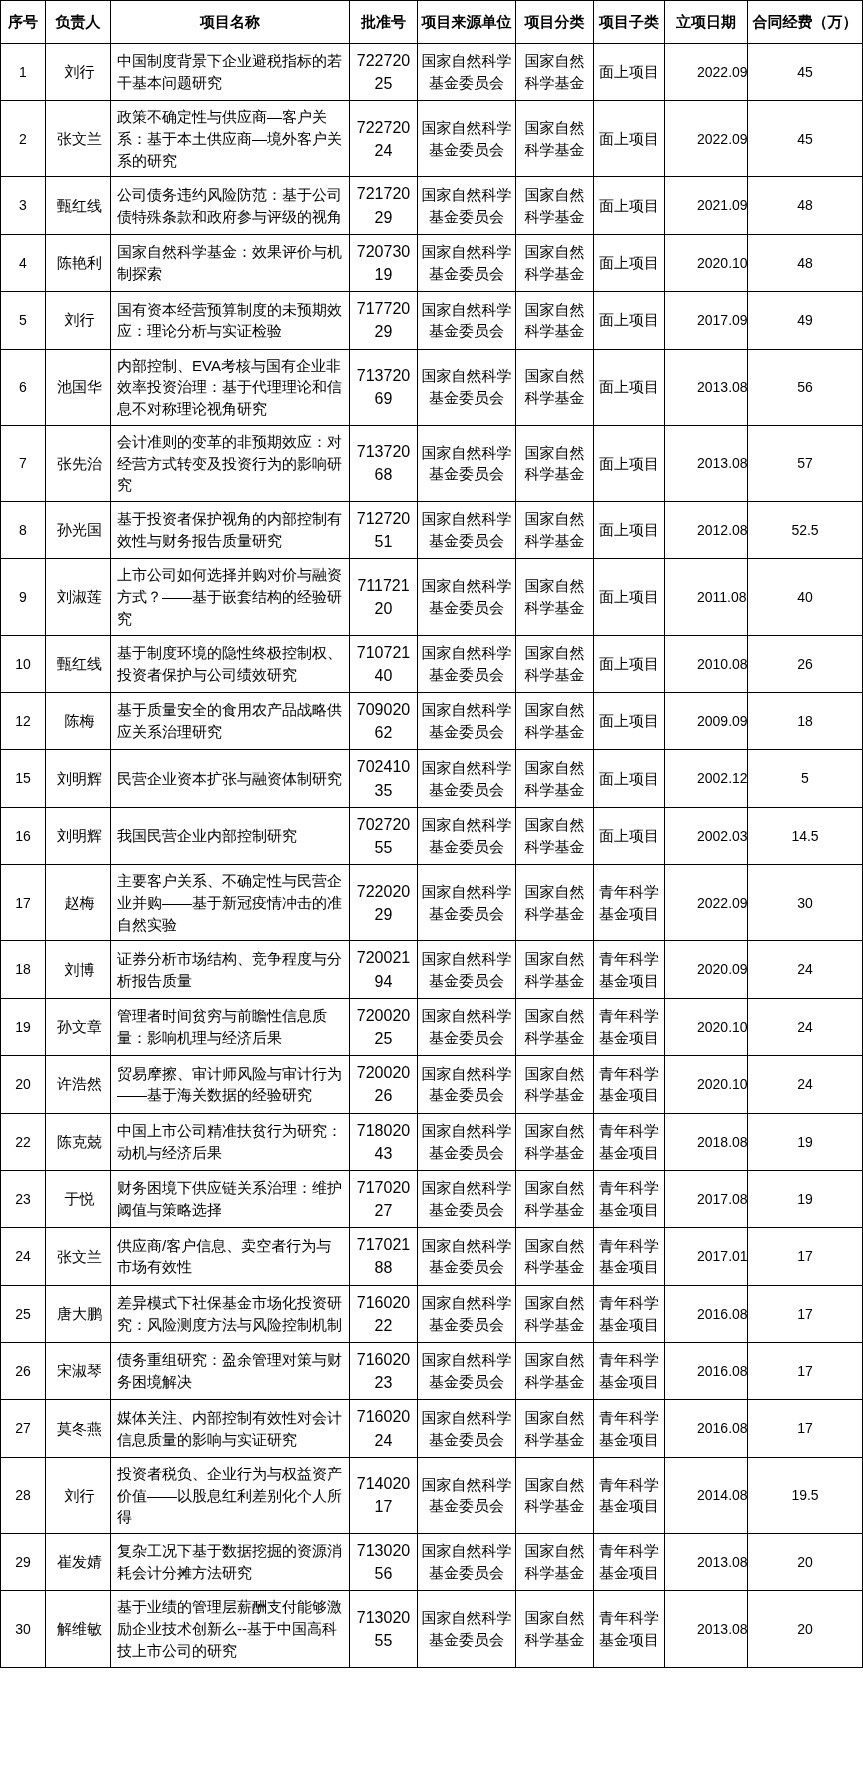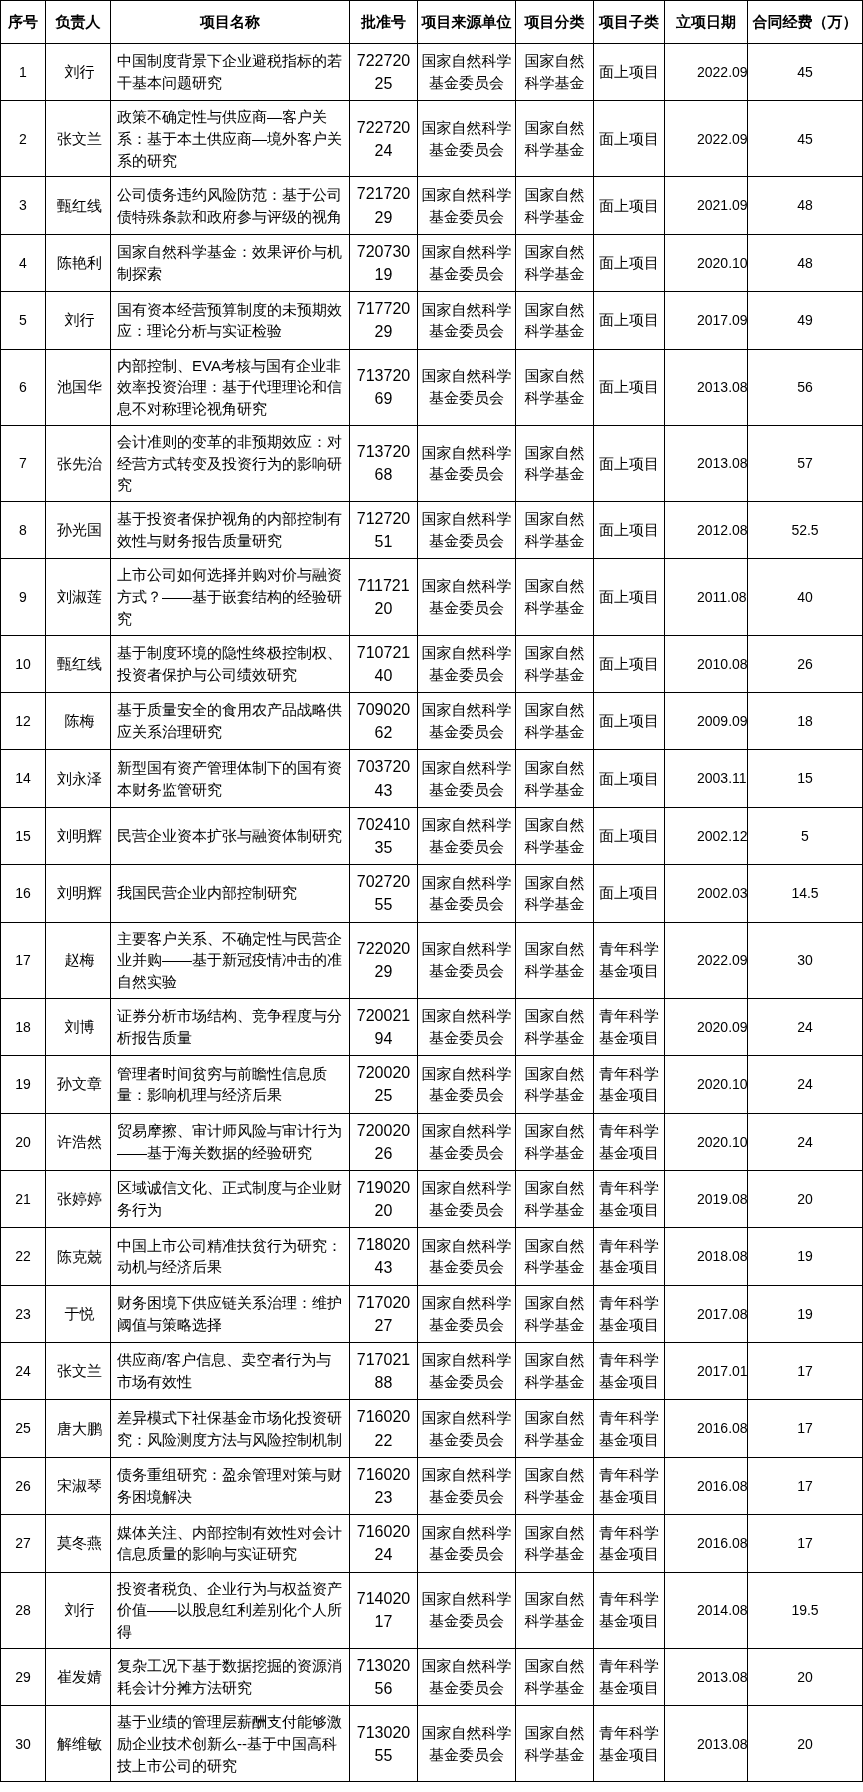--- a/index.html
+++ b/index.html
@@ -187,31 +187,20 @@
     <td class="c-leader">陈梅</td>
     <td class="c-title">基于质量安全的食用农产品战略供应关系治理研究</td>
     <td class="c-grant">70902062</td>
     <td class="c-src">国家自然科学基金委员会</td>
     <td class="c-cat">国家自然科学基金</td>
     <td class="c-sub">面上项目</td>
     <td class="c-date">2009.09</td>
     <td class="c-fund">18</td>
   </tr>
         <tr>
-    <td class="c-no">14</td>
-    <td class="c-leader">刘永泽</td>
-    <td class="c-title">新型国有资产管理体制下的国有资本财务监管研究</td>
-    <td class="c-grant">70372043</td>
-    <td class="c-src">国家自然科学基金委员会</td>
-    <td class="c-cat">国家自然科学基金</td>
-    <td class="c-sub">面上项目</td>
-    <td class="c-date">2003.11</td>
-    <td class="c-fund">15</td>
-  </tr>
-        <tr>
     <td class="c-no">15</td>
     <td class="c-leader">刘明辉</td>
     <td class="c-title">民营企业资本扩张与融资体制研究</td>
     <td class="c-grant">70241035</td>
     <td class="c-src">国家自然科学基金委员会</td>
     <td class="c-cat">国家自然科学基金</td>
     <td class="c-sub">面上项目</td>
     <td class="c-date">2002.12</td>
     <td class="c-fund">5</td>
   </tr>
@@ -262,31 +251,20 @@
         <tr>
     <td class="c-no">20</td>
     <td class="c-leader">许浩然</td>
     <td class="c-title">贸易摩擦、审计师风险与审计行为——基于海关数据的经验研究</td>
     <td class="c-grant">72002026</td>
     <td class="c-src">国家自然科学基金委员会</td>
     <td class="c-cat">国家自然科学基金</td>
     <td class="c-sub">青年科学基金项目</td>
     <td class="c-date">2020.10</td>
     <td class="c-fund">24</td>
-  </tr>
-        <tr>
-    <td class="c-no">21</td>
-    <td class="c-leader">张婷婷</td>
-    <td class="c-title">区域诚信文化、正式制度与企业财务行为</td>
-    <td class="c-grant">71902020</td>
-    <td class="c-src">国家自然科学基金委员会</td>
-    <td class="c-cat">国家自然科学基金</td>
-    <td class="c-sub">青年科学基金项目</td>
-    <td class="c-date">2019.08</td>
-    <td class="c-fund">20</td>
   </tr>
         <tr>
     <td class="c-no">22</td>
     <td class="c-leader">陈克兢</td>
     <td class="c-title">中国上市公司精准扶贫行为研究：动机与经济后果</td>
     <td class="c-grant">71802043</td>
     <td class="c-src">国家自然科学基金委员会</td>
     <td class="c-cat">国家自然科学基金</td>
     <td class="c-sub">青年科学基金项目</td>
     <td class="c-date">2018.08</td>

